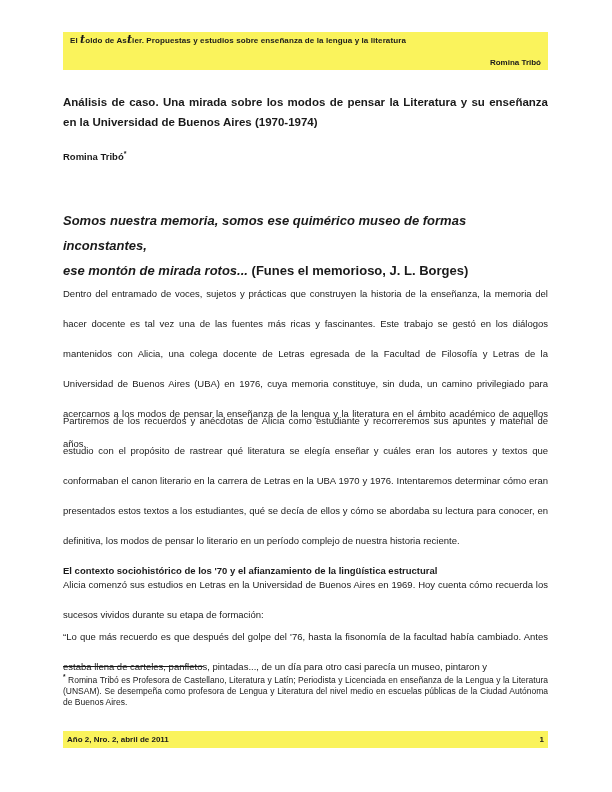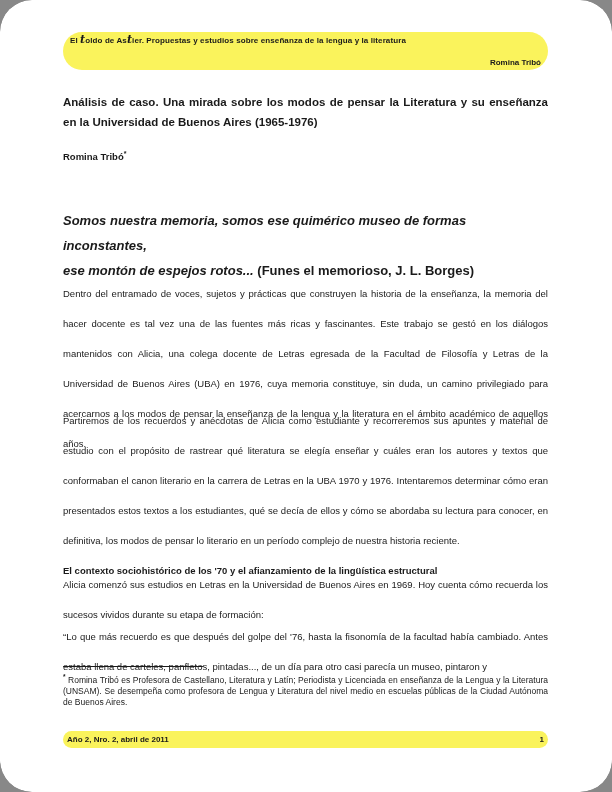--- a/index.html
+++ b/index.html
@@ -1,15 +1,15 @@
 <!DOCTYPE html>
 <html lang="es"><head>
 <meta charset="utf-8">
 <style>
-  * { margin:0; padding:0; box-sizing:border-box;border-radius:32px; }
+  * { margin:0; padding:0; box-sizing:border-box; }
   html,body { background:#888; }
   .page {
     position:relative;
     width:612px; height:792px;
     margin:0 auto;
     background:#ffffff;
     font-family:"Liberation Sans", sans-serif;
     color:#1a1a1a;
     overflow:hidden;
   }
@@ -80,29 +80,29 @@
 
 <div class="page">
 
   <div class="header-bar">
     <div class="journal-line">
       <span>El </span><span class="logo-t">t</span><span>oldo de As</span><span class="logo-t">t</span><span>ier. Propuestas y estudios sobre enseñanza de la lengua y la literatura</span>
     </div>
     <div class="header-author">Romina Tribó</div>
   </div>
 
-  <h1 class="col title">Análisis de caso. Una mirada sobre los modos de pensar la Literatura y su enseñanza en la Universidad de Buenos Aires (1965-1976)</h1>
+  <h1 class="col title">Análisis de caso. Una mirada sobre los modos de pensar la Literatura y su enseñanza en la Universidad de Buenos Aires (1970-1974)</h1>
 
   <div class="col author-line">
     <span>Romina Tribó</span><sup>*</sup>
   </div>
 
   <div class="col epigraph">
     <span class="it">Somos nuestra memoria, somos ese quimérico museo de formas inconstantes,</span><br>
-    <span class="it">ese montón de espejos rotos...</span><span class="src"> (Funes el memorioso, J. L. Borges)</span>
+    <span class="it">ese montón de mirada rotos...</span><span class="src"> (Funes el memorioso, J. L. Borges)</span>
   </div>
 
   <p class="col body-par p1">Dentro del entramado de voces, sujetos y prácticas que construyen la historia de la enseñanza, la memoria del hacer docente es tal vez una de las fuentes más ricas y fascinantes. Este trabajo se gestó en los diálogos mantenidos con Alicia, una colega docente de Letras egresada de la Facultad de Filosofía y Letras de la Universidad de Buenos Aires (UBA) en 1976, cuya memoria constituye, sin duda, un camino privilegiado para acercarnos a los modos de pensar la enseñanza de la lengua y la literatura en el ámbito académico de aquellos años.</p>
   <p class="col body-par p2">Partiremos de los recuerdos y anécdotas de Alicia como estudiante y recorreremos sus apuntes y material de estudio con el propósito de rastrear qué literatura se elegía enseñar y cuáles eran los autores y textos que conformaban el canon literario en la carrera de Letras en la UBA 1970 y 1976. Intentaremos determinar cómo eran presentados estos textos a los estudiantes, qué se decía de ellos y cómo se abordaba su lectura para conocer, en definitiva, los modos de pensar lo literario en un período complejo de nuestra historia reciente.</p>
 
   <h2 class="col section-heading">El contexto sociohistórico de los '70 y el afianzamiento de la lingüística estructural</h2>
 
   <p class="col body-par section-par">Alicia comenzó sus estudios en Letras en la Universidad de Buenos Aires en 1969. Hoy cuenta cómo recuerda los sucesos vividos durante su etapa de formación:</p>
 
   <p class="col body-par quote-par">“Lo que más recuerdo es que después del golpe del '76, hasta la fisonomía de la facultad había cambiado. Antes estaba llena de carteles, panfletos, pintadas..., de un día para otro casi parecía un museo, pintaron y</p>

